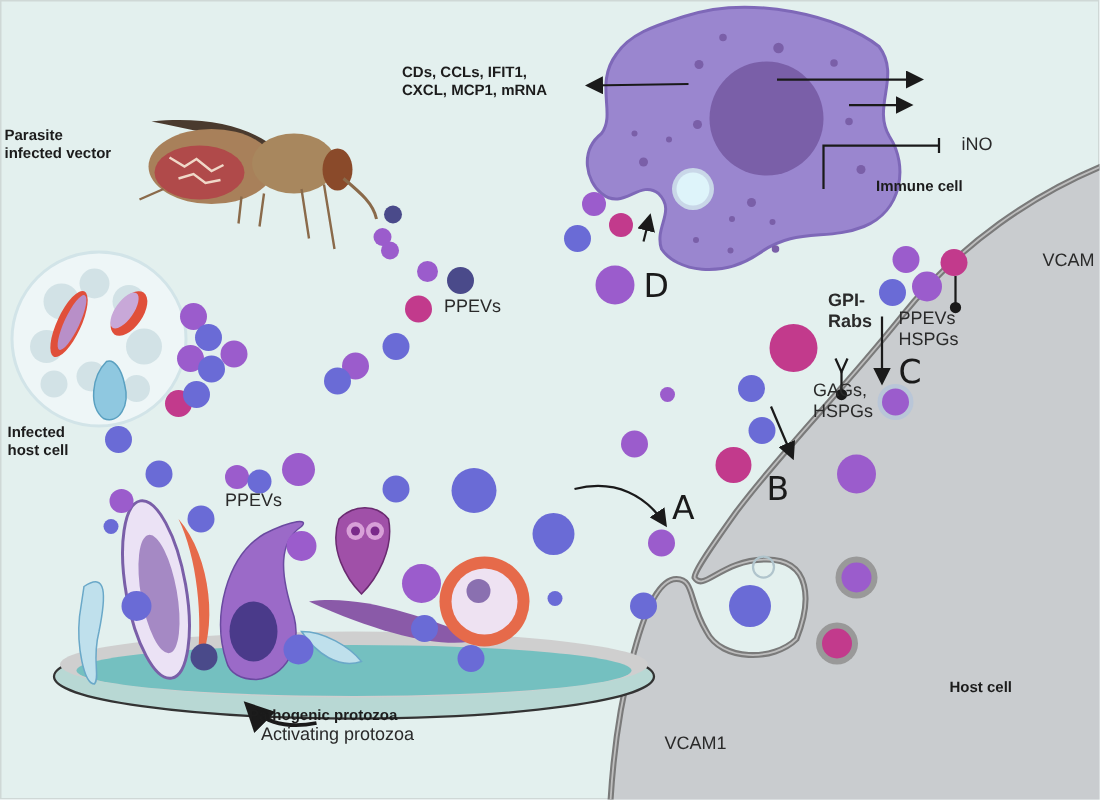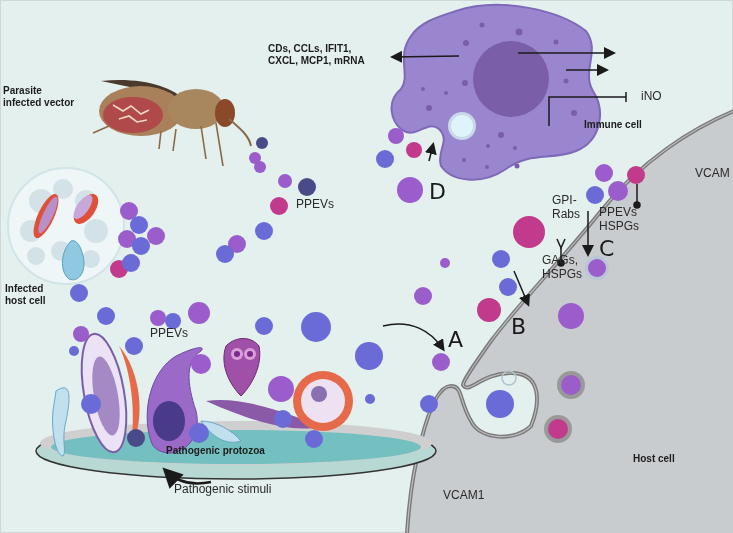--- a/index.html
+++ b/index.html
@@ -198,30 +198,30 @@
     <path d="M382,325 C410,318 430,330 442,348" marker-end="url(#arrow)"></path>
   </g>
 </svg>
 
 <div class="lbl bold multi" style="left:2px; top:84px;">Parasite
 infected vector</div>
 <div class="lbl bold multi" style="left:4px; top:282px;">Infected
 host cell</div>
 <div class="lbl reg" style="left:295px; top:197px;">PPEVs</div>
 <div class="lbl reg" style="left:149px; top:326px;">PPEVs</div>
-<div class="lbl bold" style="left:165px; top:444px;">Pathogenic protozoa</div>
-<div class="lbl reg" style="left:173px; top:482px;">Pathogenic stimuli</div>
+<div class="lbl bold" style="left:165px; top:471px;">Pathogenic protozoa</div>
+<div class="lbl reg" style="left:173px; top:482px;">Activating protozoa</div>
 <div class="lbl reg" style="left:398px; top:488px;margin-left:44px;">VCAM1</div>
 <div class="lbl bold" style="left:632px; top:452px;">Host cell</div>
 <div class="lbl bold" style="left:583px; top:118px;">Immune cell</div>
 <div class="lbl reg" style="left:640px; top:89px;">iNO</div>
 <div class="lbl bold multi" style="left:267px; top:42px;">CDs, CCLs, IFIT1,
 CXCL, MCP1, mRNA</div>
 <div class="lbl reg" style="left:655px; top:166px;margin-left:39px;">VCAM 1</div>
-<div class="lbl reg multi" style="left:551px; top:193px;">GPI-
+<div class="lbl reg multi" style="left:551px; top:193px;font-weight:bold;">GPI-
 Rabs</div>
 <div class="lbl reg multi" style="left:598px; top:205px;">PPEVs
 HSPGs</div>
 <div class="lbl reg multi" style="left:541px; top:253px;">GAGs,
 HSPGs</div>
 
 <div class="lbl letter" style="left:447px; top:326px;">A</div>
 <div class="lbl letter" style="left:510px; top:313px;">B</div>
 <div class="lbl letter" style="left:598px; top:235px;">C</div>
 <div class="lbl letter" style="left:428px; top:178px;">D</div>

